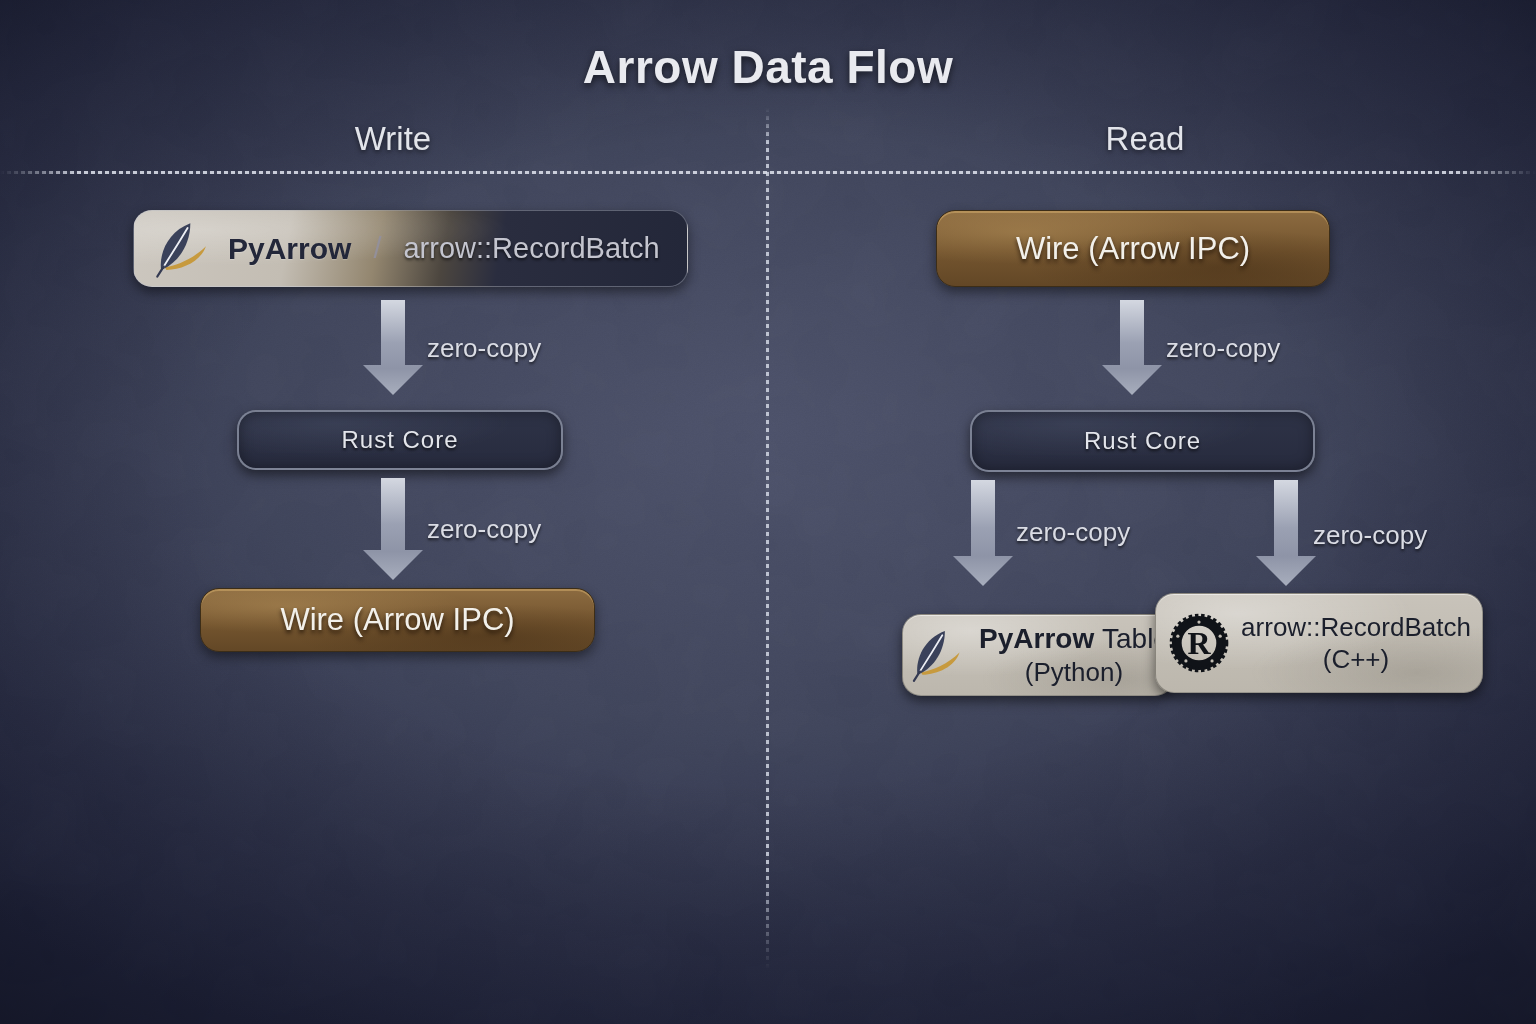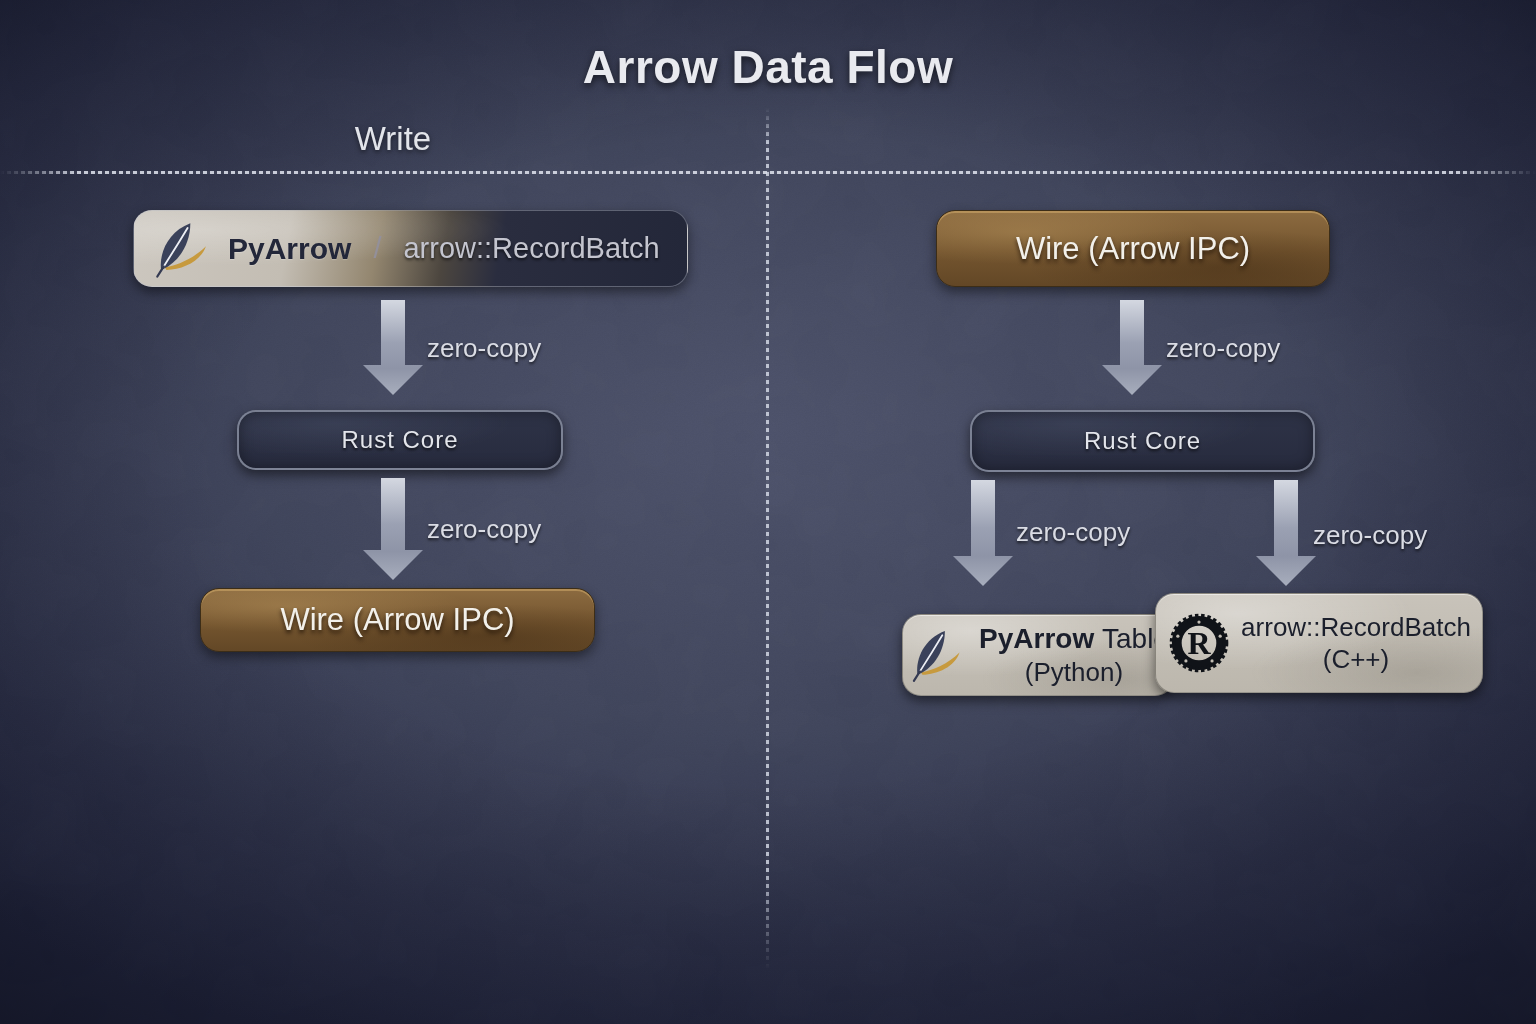--- a/index.html
+++ b/index.html
@@ -135,20 +135,21 @@
         <feColorMatrix type="saturate" values="0"></feColorMatrix>
       </filter>
     <rect width="1536" height="1024" filter="url(#cloth-mottle)" opacity="0.12" style="mix-blend-mode:soft-light"></rect>
     <rect width="1536" height="1024" filter="url(#cloth-fine)" opacity="0.07" style="mix-blend-mode:overlay"></rect>
   </svg>
   <div class="vignette"></div>
 
   <div class="layer title">Arrow Data Flow</div>
 
   <div class="layer col-header write">Write</div>
+  <div class="layer col-header read">Read</div>
 
   <div class="layer h-stitch"></div>
   <div class="layer v-stitch"></div>
 
   <div class="layer node node-source">
     <svg class="icon-feather" width="66" height="66" viewBox="0 0 72 72">
       <path d="M16 56 C30 54 48 46 61 33 C55 50 36 58 18 59 Z" fill="#c79a3e"></path>
       <path d="M12 58 C10 40 20 17 44 8 C44 30 32 50 14 58 Z" fill="#3a415a"></path>
       <path d="M15 55 C22 44 32 28 41 13" stroke="#eceef4" stroke-width="2" fill="none" stroke-linecap="round"></path>
       <path d="M8 66 L15 55" stroke="#343a52" stroke-width="2.5" stroke-linecap="round"></path>

